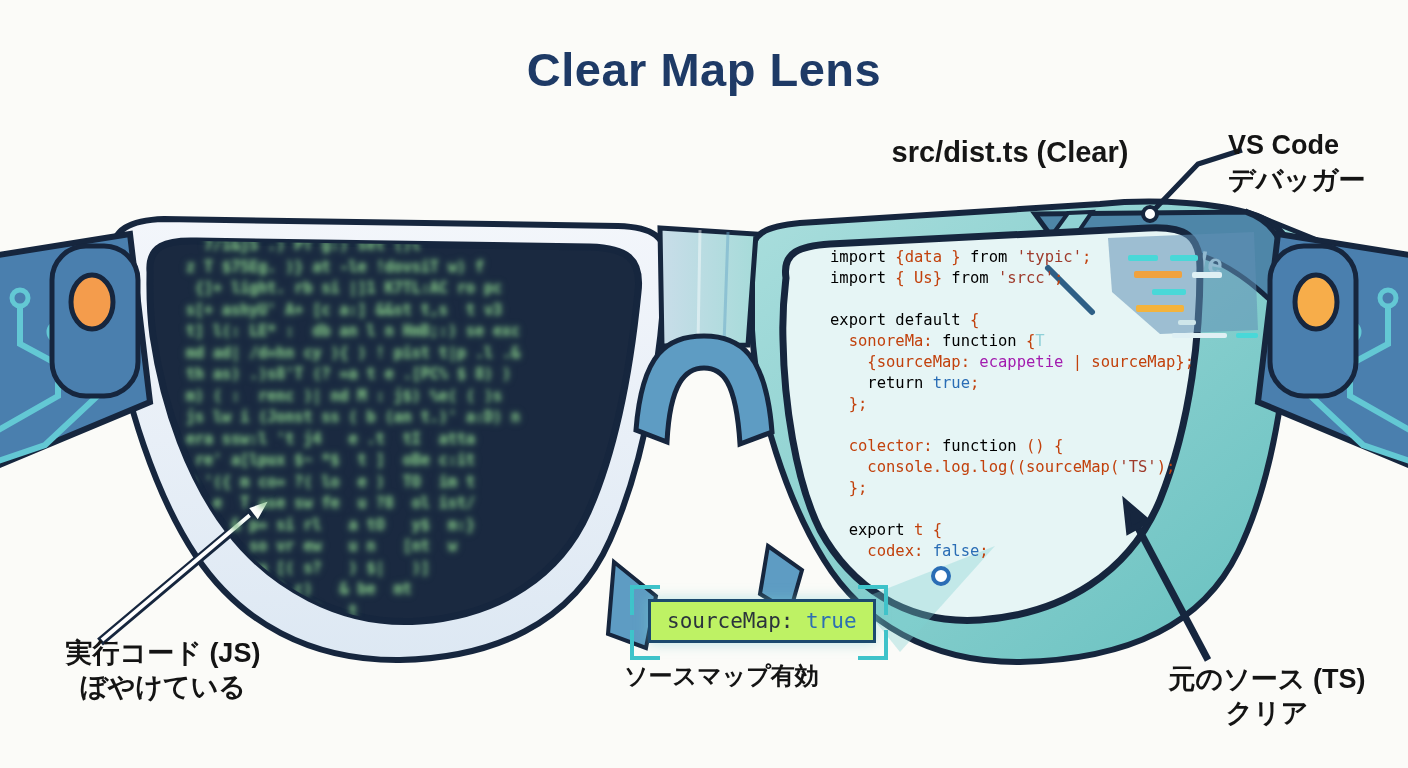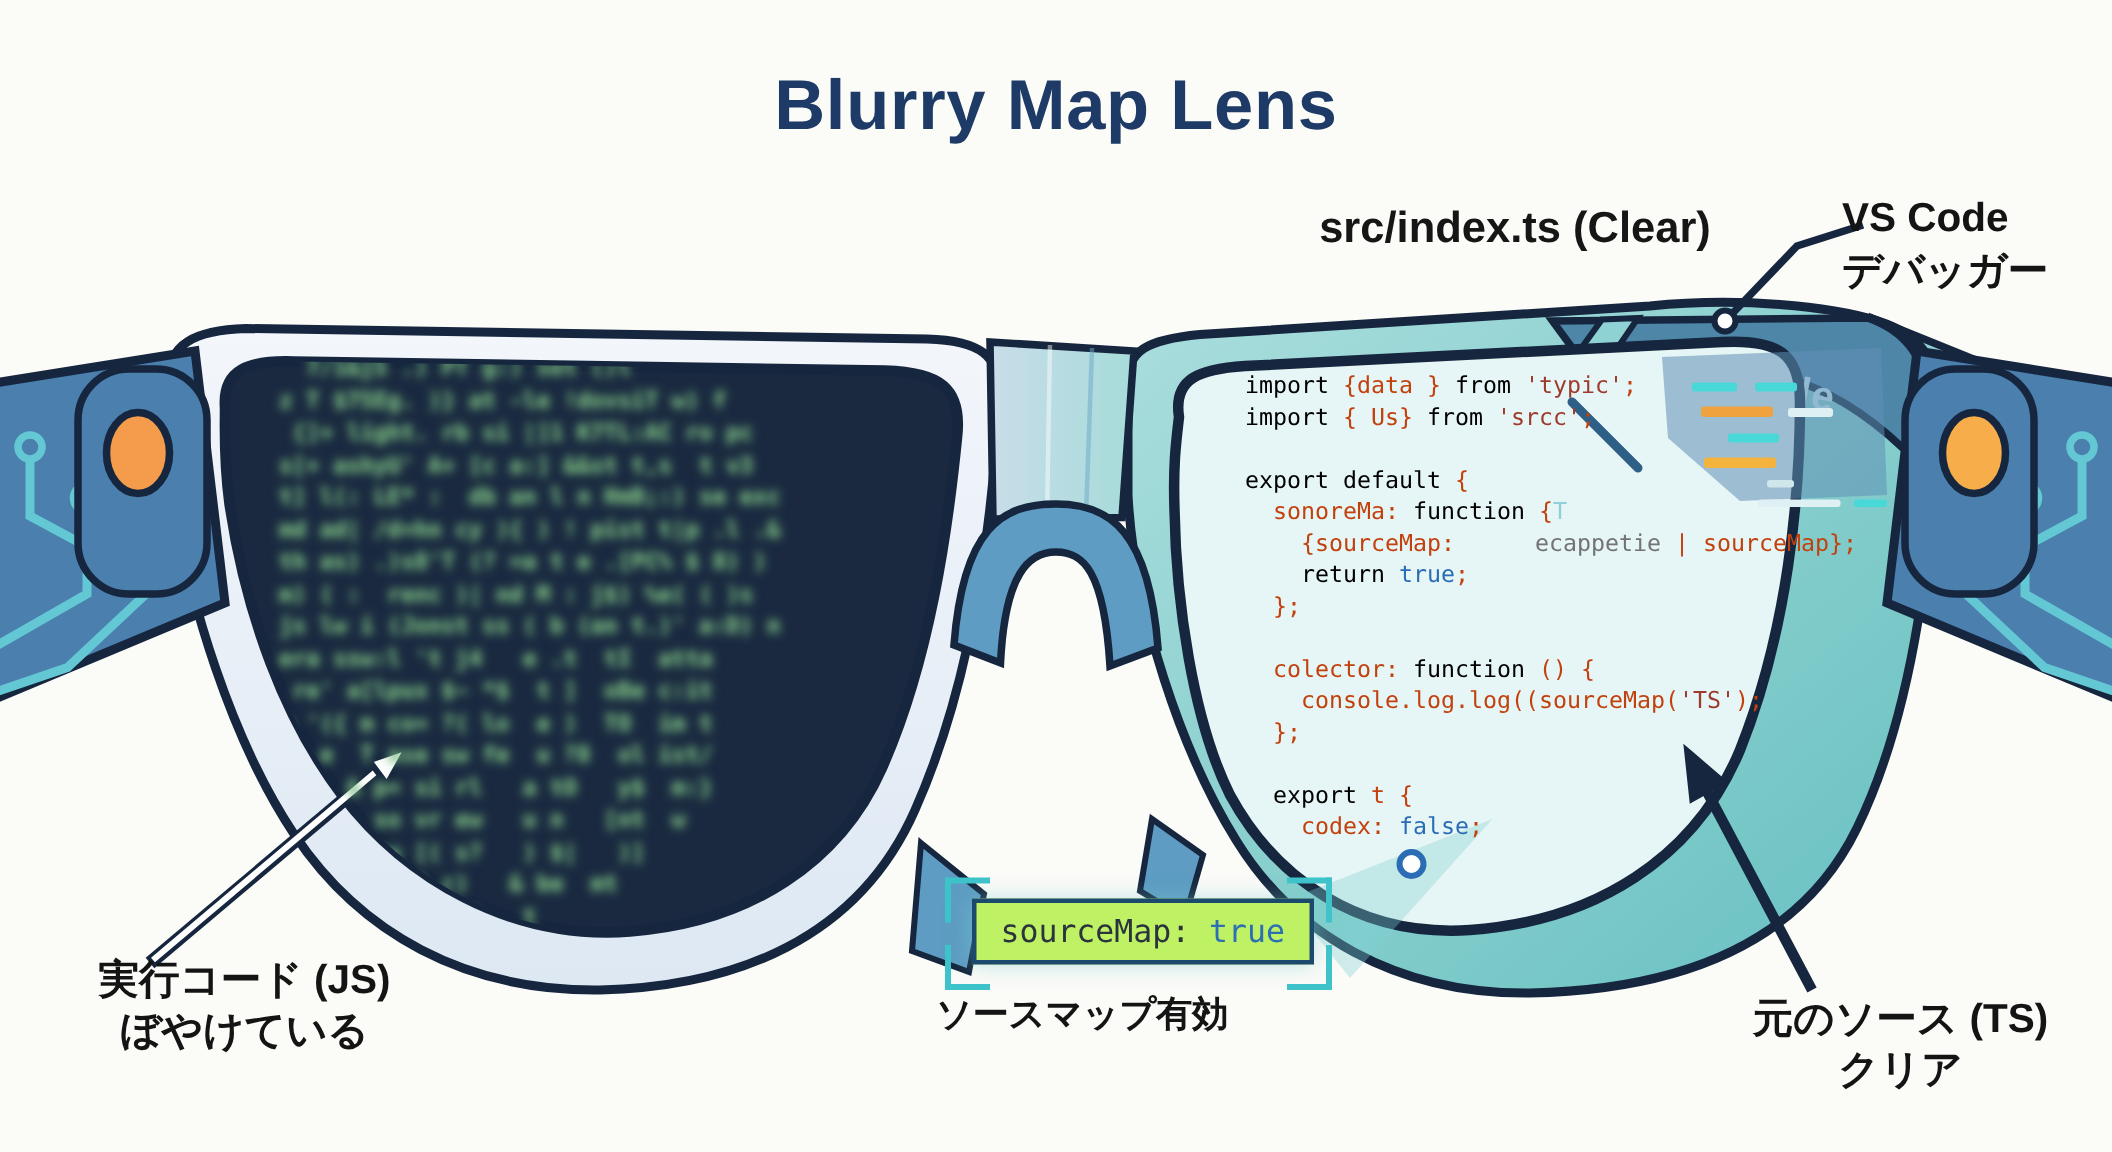--- a/index.html
+++ b/index.html
@@ -20,21 +20,21 @@
   
   .lens-clip{left:0;top:0;width:1408px;height:768px;
     clip-path:path('M150,272 C148,246 166,240 196,241 L590,247 C626,248 642,258 638,292 C632,352 620,440 588,512 C560,575 500,615 420,621 C340,627 270,585 228,530 C190,480 164,410 153,336 C149,306 150,288 150,272 Z');}
   .blurry{left:186px;top:235px;font-family:"DejaVu Sans Mono","Liberation Mono",monospace;
     font-size:15px;line-height:21.5px;color:#7cb981;white-space:pre;filter:blur(2.7px);
     font-weight:700;text-shadow:0 0 6px rgba(110,190,120,.55);}
   
   .code{left:830px;top:247px;font-family:"DejaVu Sans Mono","Liberation Mono",monospace;
     font-size:15.5px;line-height:21px;white-space:pre;}
   .code .d{color:#c2410c;} .code .kw{color:#000000;} .code .str{color:#9e3a2b;}
-  .code .str2{color:#737373;margin-left:44px;} .code .bool{color:#2a6db5;} .code .faint{color:#8fd0d8;}
+  .code .str2{color:#a21caf;} .code .bool{color:#2a6db5;} .code .faint{color:#8fd0d8;}
   
   .smbox{left:648px;top:599px;background:#bef264;border:3px solid #1c4a6e;
     padding:7px 16px;font-family:"DejaVu Sans Mono","Liberation Mono",monospace;font-size:21px;
     box-shadow:0 0 14px rgba(120,205,208,.5);}
   .smbox .k{color:#2b333c;} .smbox .v{color:#2d6fb3;}
   .smcap{left:624px;top:660px;width:276px;text-align:left;font-size:24px;font-weight:700;color:#141414;}
   .brk{width:26px;height:26px;position:absolute;}
   .brk.tl{left:630px;top:585px;border-left:4px solid #3fc3ca;border-top:4px solid #3fc3ca;}
   .brk.tr{left:858px;top:585px;border-right:4px solid #3fc3ca;border-top:4px solid #3fc3ca;}
   .brk.bl{left:630px;top:630px;border-left:4px solid #3fc3ca;border-bottom:4px solid #3fc3ca;}
@@ -151,22 +151,22 @@
 
     <circle cx="941" cy="576" r="8" fill="#ffffff" stroke="#2a6db5" stroke-width="4"></circle>
   </svg>
 
   <div class="abs lens-clip">
     <div class="abs blurry"><div>  7/1&amp;jS .) PT g:) set ()l</div><div>z T $75Eg. )} at -le !dovsiT w) f</div><div> {]+ light. rb si |]1 K7TL:AC ro pc</div><div>s[+ ashyU' A+ [c a:] &amp;&amp;st t,s  t v3</div><div>t] l(: LE* :  db an l n HmB;:) se exc</div><div>md ad| /d=hn cy ){ ) ! pist t|p .l .&amp;</div><div>th as) .)s8'T (? =a t e .[PC% $ 8) )</div><div>m) ( :  renc )| nd M : j$) %e( ( )s</div><div>js lw i (Jonst ss ( b (an t.)' a:D) n</div><div>era ssw:l 't j4   e .t  tI  atta</div><div> re' a[lpux $~ *$  t ]  oBe c:it</div><div>w '({ m co= ?( lo  e )  TO  im t</div><div>t  e  T ase sw fe  u ?8  ol ist/</div><div> {|  &amp; p= si rl   a tO   y$  m:}</div><div>r)  &amp;  so vr ew   u n   [nt  w</div><div> n  p: ra [( s?   ) $|   )]</div><div>s  i8 g= g! c)   &amp; be  mt</div><div>   g a  &gt;( i ])   t</div></div>
   </div>
 
   <div class="abs code"><div><span class="kw">import</span><span class="d"> {data } </span><span class="kw">from</span><span class="d"> </span><span class="str">'typic'</span><span class="d">;</span></div><div><span class="kw">import</span><span class="d"> { Us} </span><span class="kw">from</span><span class="d"> </span><span class="str">'srcc'</span><span class="d">;</span></div><div>&nbsp;</div><div><span class="kw">export default</span><span class="d"> {</span></div><div><span class="d">  sonoreMa: </span><span class="kw">function</span><span class="d"> {</span><span class="faint">T</span></div><div><span class="d">    {sourceMap: </span><span class="str2">ecappetie</span><span class="d"> | sourceMap};</span></div><div><span class="d">    </span><span class="kw">return</span><span class="d"> </span><span class="bool">true</span><span class="d">;</span></div><div><span class="d">  };</span></div><div>&nbsp;</div><div><span class="d">  colector: </span><span class="kw">function</span><span class="d"> () {</span></div><div><span class="d">    console.log.log((sourceMap(</span><span class="str">'TS'</span><span class="d">);</span></div><div><span class="d">  };</span></div><div>&nbsp;</div><div><span class="d">  </span><span class="kw">export</span><span class="d"> t {</span></div><div><span class="d">    codex: </span><span class="bool">false</span><span class="d">;</span></div></div>
 
-  <div class="abs title">Blurry Map Lens</div>
-  <div class="abs lenshdr hdr-right">src/index.ts (Clear)</div>
+  <div class="abs title">Clear Map Lens</div>
+  <div class="abs lenshdr hdr-right">src/dist.ts (Clear)</div>
 
   <div class="abs annot-dbg">
     <div>VS Code</div>
     <div>デバッガー</div>
   </div>
 
   <div class="abs annot annot-js">
     <div>実行コード (JS)</div>
     <div>ぼやけている</div>
   </div>

